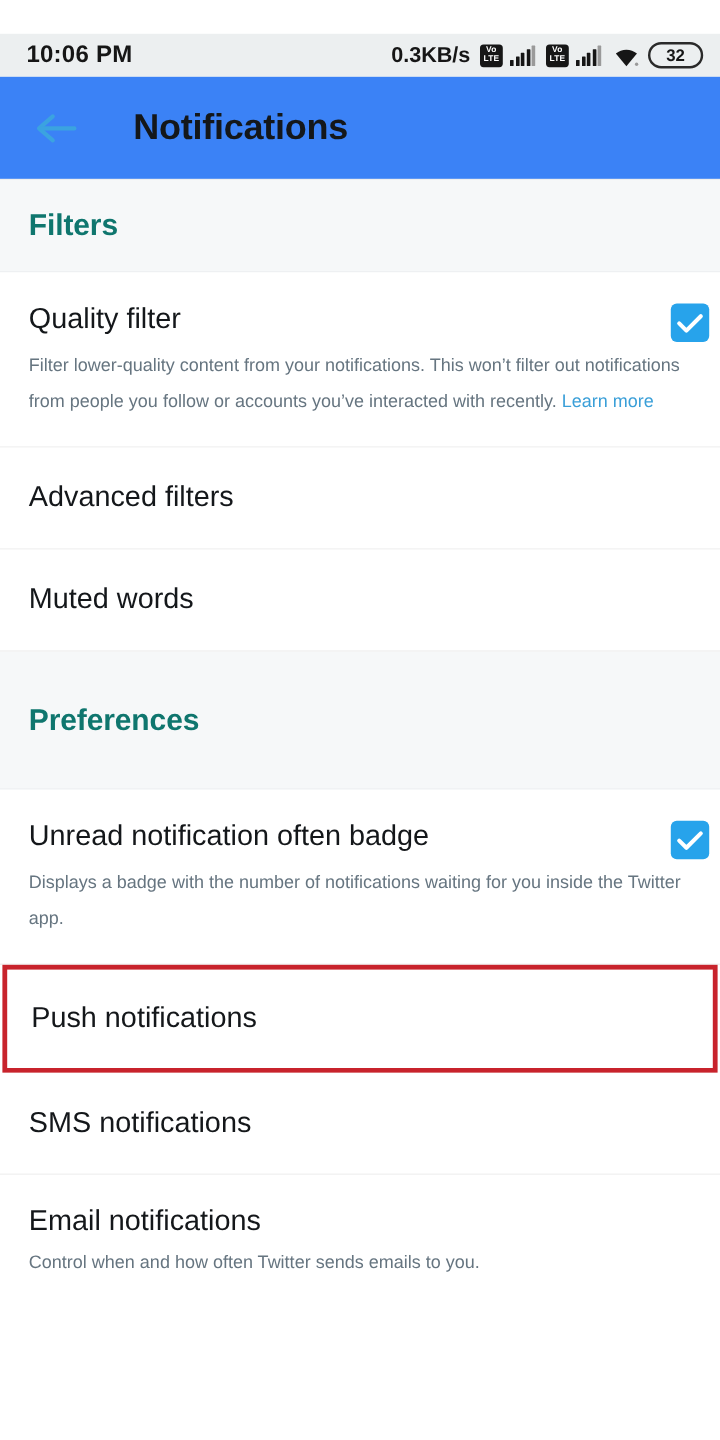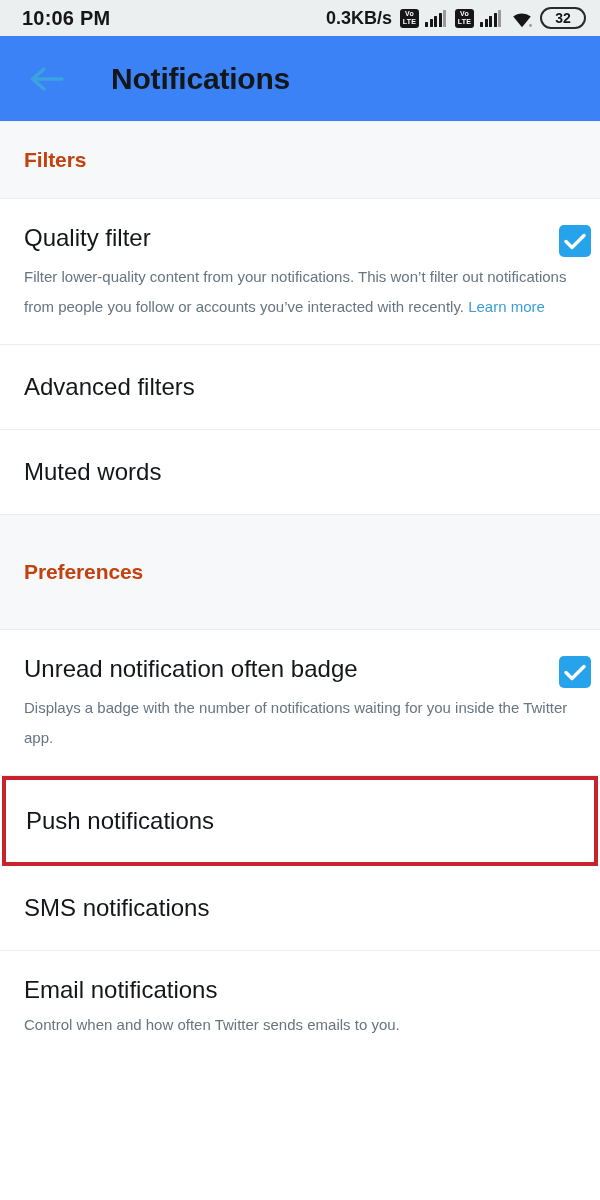--- a/index.html
+++ b/index.html
@@ -11,20 +11,21 @@
     font-family: "Liberation Sans", sans-serif;
     -webkit-font-smoothing: antialiased;
   }
 
   .screen {
     position: relative;
     width: 600px;
     height: 1040px;
     background: #ffffff;
     overflow: hidden;
+    margin-top: 28px;
   }
 
   
   .status-bar {
     height: 36px;
     background: #eceff0;
     display: flex;
     align-items: center;
     justify-content: space-between;
     padding: 0 14px 0 22px;
@@ -126,23 +127,23 @@
   .section-band {
     background: #f6f8f9;
     height: 77px;
     display: flex;
     align-items: center;
     padding-left: 24px;
     border-bottom: 1px solid #ebeef0;
   }
   .section-band.tall { height: 115px; }
   .section-title {
-    font-size: 21px;
-    font-weight: bold;
-    color: #c2410c;
+    font-size: 25px;
+    font-weight: bold;
+    color: #0f766e;
     letter-spacing: -0.1px;
   }
 
   
   .row {
     background: #ffffff;
     padding: 24px 9px 22px 24px;
     position: relative;
     border-bottom: 1px solid #ededed;
     cursor: pointer;

